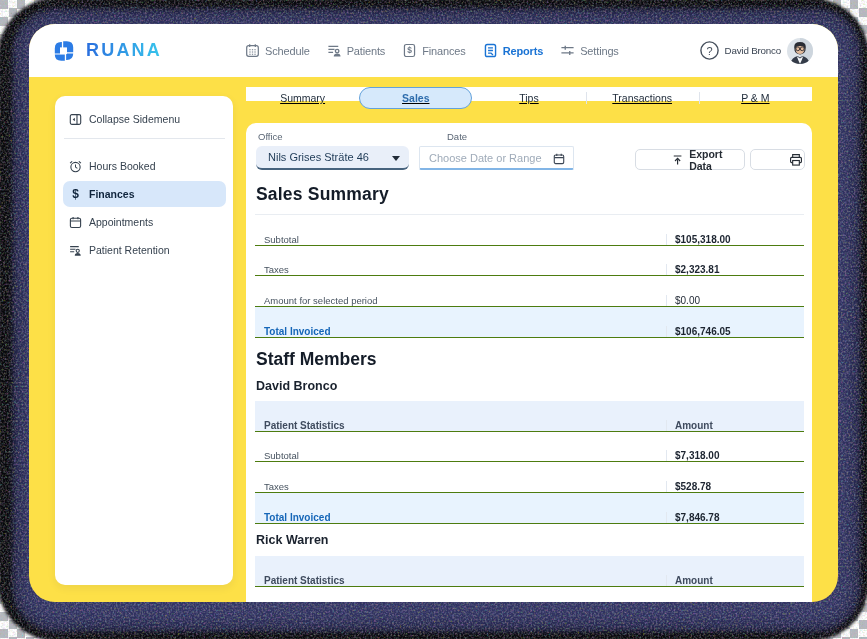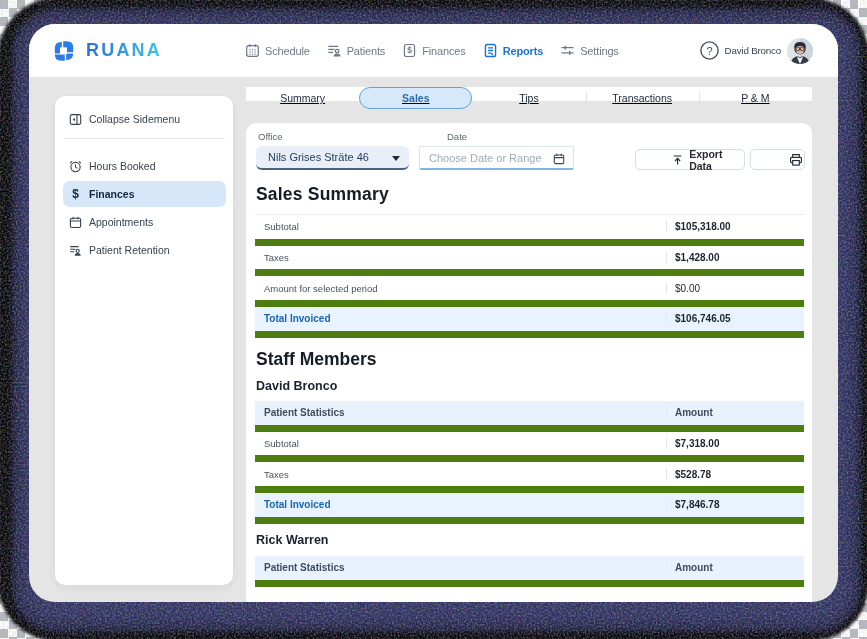--- a/index.html
+++ b/index.html
@@ -5,21 +5,21 @@
 * { margin:0; padding:0; box-sizing:border-box; }
 html,body { width:867px; height:639px; }
 body { font-family:"Liberation Sans", sans-serif; position:relative; overflow:hidden;
   background: repeating-conic-gradient(#ffffff 0% 25%, #b4b8be 0% 50%);
   background-size:17px 17px; }
 .black { position:absolute; inset:-2px; background:#08080c; border-radius:58px; filter:blur(1.5px); }
 .navy { position:absolute; left:12px; top:8px; right:6px; bottom:7px; background:#313363;
   border-radius:44px; box-shadow: inset 0 0 16px 5px rgba(2,2,12,.5); filter:blur(2.5px); }
 .noise { position:absolute; inset:0; opacity:.5; }
 .window { position:absolute; left:29px; top:24px; width:809px; height:578px;
-  background:#e5e5e5; border-radius:26px; overflow:hidden; }
+  background:#fde047; border-radius:26px; overflow:hidden; }
 .navbar { position:absolute; left:0; top:0; width:809px; height:53px; background:#fff; }
 .logo { position:absolute; left:25px; top:16px; display:flex; align-items:center; }
 .logotxt { font-size:18px; font-weight:bold; letter-spacing:2.2px; margin-left:12px;
   background:linear-gradient(90deg,#2a6ede,#38c6ec); -webkit-background-clip:text;
   background-clip:text; color:transparent; }
 .mainnav { position:absolute; left:216px; top:0; height:53px; display:flex; align-items:center; gap:17px; }
 .nitem { display:flex; align-items:center; gap:5px; font-size:11px; letter-spacing:-.15px; color:#6e7987; }
 .nitem svg { display:block; }
 .nitem.active { color:#1a73d4; font-weight:bold; }
 .userbox { position:absolute; right:25px; top:0; height:53px; display:flex; align-items:center; gap:6px; }
@@ -48,21 +48,21 @@
 .date { position:absolute; left:173px; top:23px; width:155px; height:24px; background:#fff;
   border:1px solid #dde6f0; border-bottom:2px solid #82b5e6; border-radius:2px;
   font-size:11px; color:#9fabb9; display:flex; align-items:center; padding-left:9px; }
 .btn { position:absolute; top:26px; height:21px; background:#fff; border:1px solid #d8dde4;
   border-radius:5px; display:flex; align-items:center; justify-content:center;padding-left:36px; }
 .btn-export { left:389px; width:110px; font-size:10.5px; font-weight:bold; color:#262c34; gap:6px; }
 .btn-print { left:504px; width:55px; }
 h1 { position:absolute; left:10px; font-size:17.5px; font-weight:bold; color:#141c28; letter-spacing:.2px; }
 h3 { position:absolute; left:10px; font-size:12.5px; font-weight:bold; color:#1a222e; }
 .tbl { position:absolute; left:9px; width:549px; }
-.trow { height:30.7px; border-bottom:7px solid #4d7c0f; display:flex; align-items:center; }
+.trow { height:30.7px; border-bottom:1px solid #4d7c0f; display:flex; align-items:flex-end; }
 .tbl.btop { border-top:1px solid #e9edf2; }
 .trow .c1 { flex:1; display:flex; align-items:center; padding-left:9px; font-size:9.5px; color:#46525f; }
 .trow .c2 { width:138px; display:flex; align-items:center; padding-left:8px; font-size:10px; font-weight:bold; color:#1c2430; }
 .trow.vline .c2 { border-left:1px solid #e2e8f0; }
 .trow.blue { background:#e8f3fe; }
 .trow.blue .c1 { color:#1566b8; font-weight:bold; font-size:10px; }
 .trow.hdr { background:#e9f1fc; }
 .trow.hdr .c1, .trow.hdr .c2 { color:#3f4b5e; font-weight:bold; font-size:10px; }
 </style>
 </head>
@@ -251,21 +251,21 @@
       </svg>
     </div>
     <h1 style="top:61px;">Sales Summary</h1>
     <div class="tbl btop" style="top:91px;">
       <div class="trow vline">
           <div class="c1">Subtotal</div>
           <div class="c2">$105,318.00</div>
         </div>
       <div class="trow vline">
           <div class="c1">Taxes</div>
-          <div class="c2">$1,428.00</div>
+          <div class="c2">$2,323.81</div>
         </div>
       <div class="trow vline">
           <div class="c1">Amount for selected period</div>
           <div class="c2" style="font-weight:normal;">$0.00</div>
         </div>
       <div class="trow vline blue">
           <div class="c1">Total Invoiced</div>
           <div class="c2">$106,746.05</div>
         </div>
     </div>

